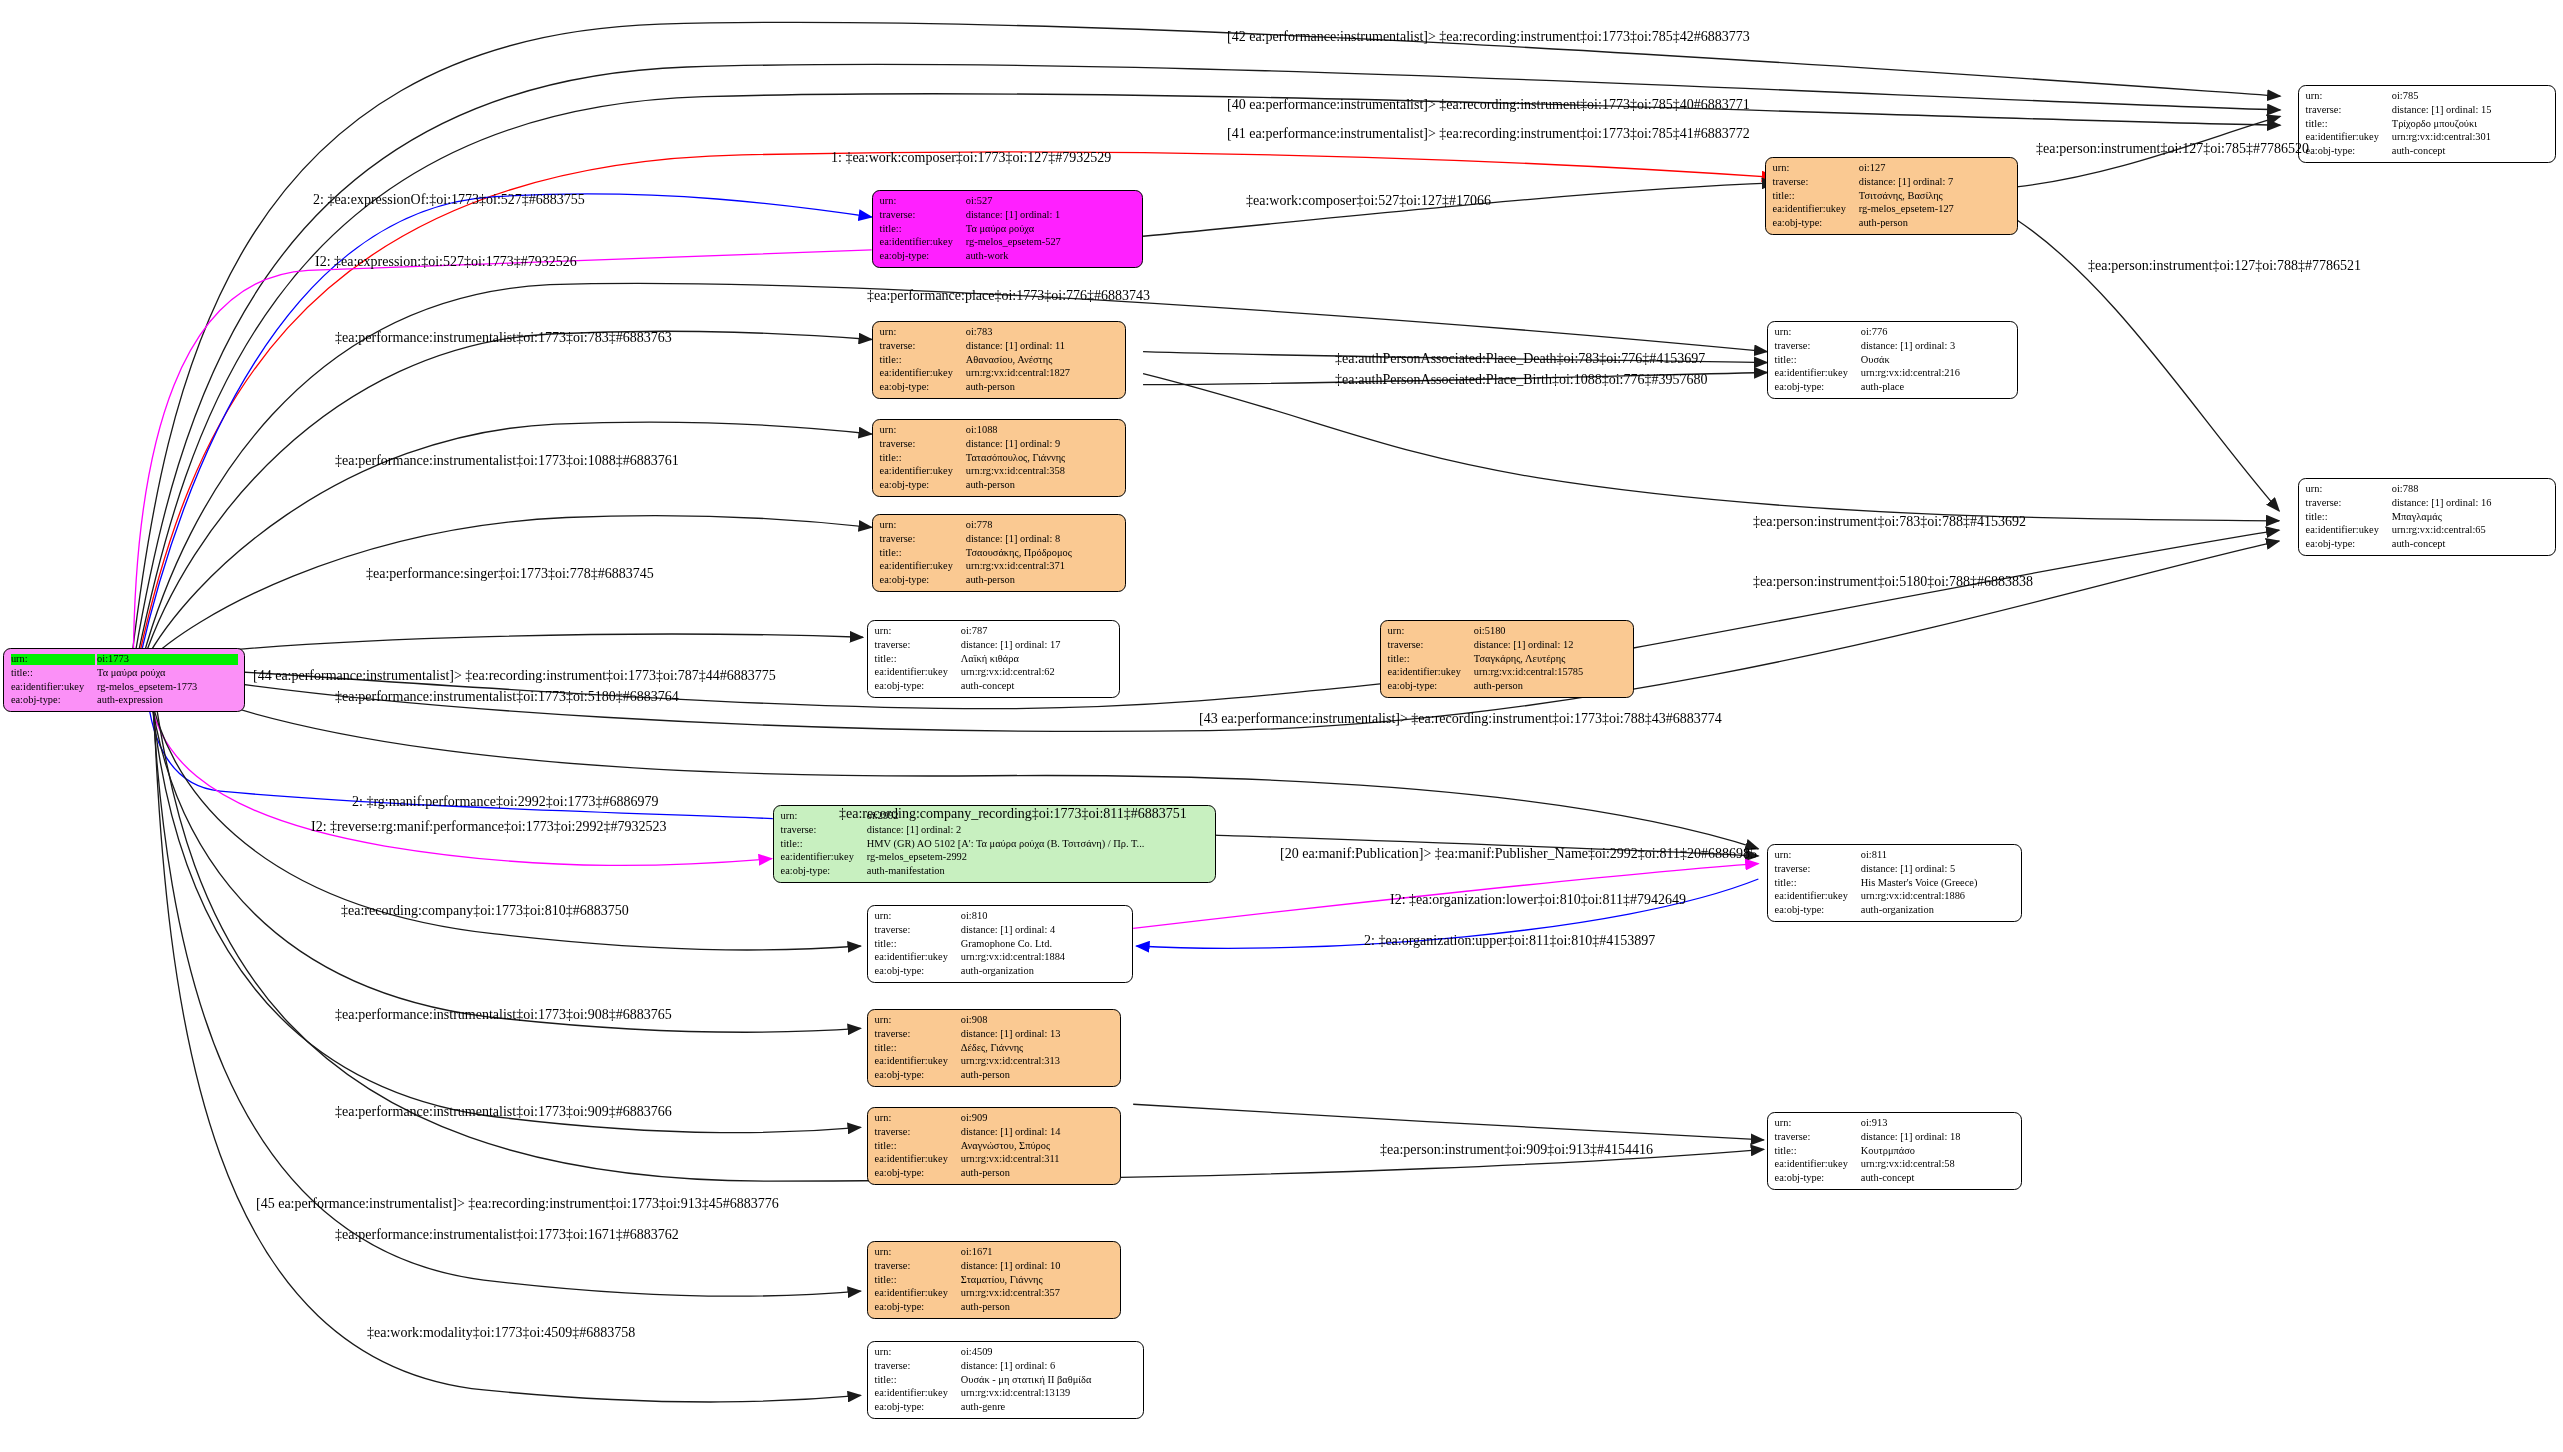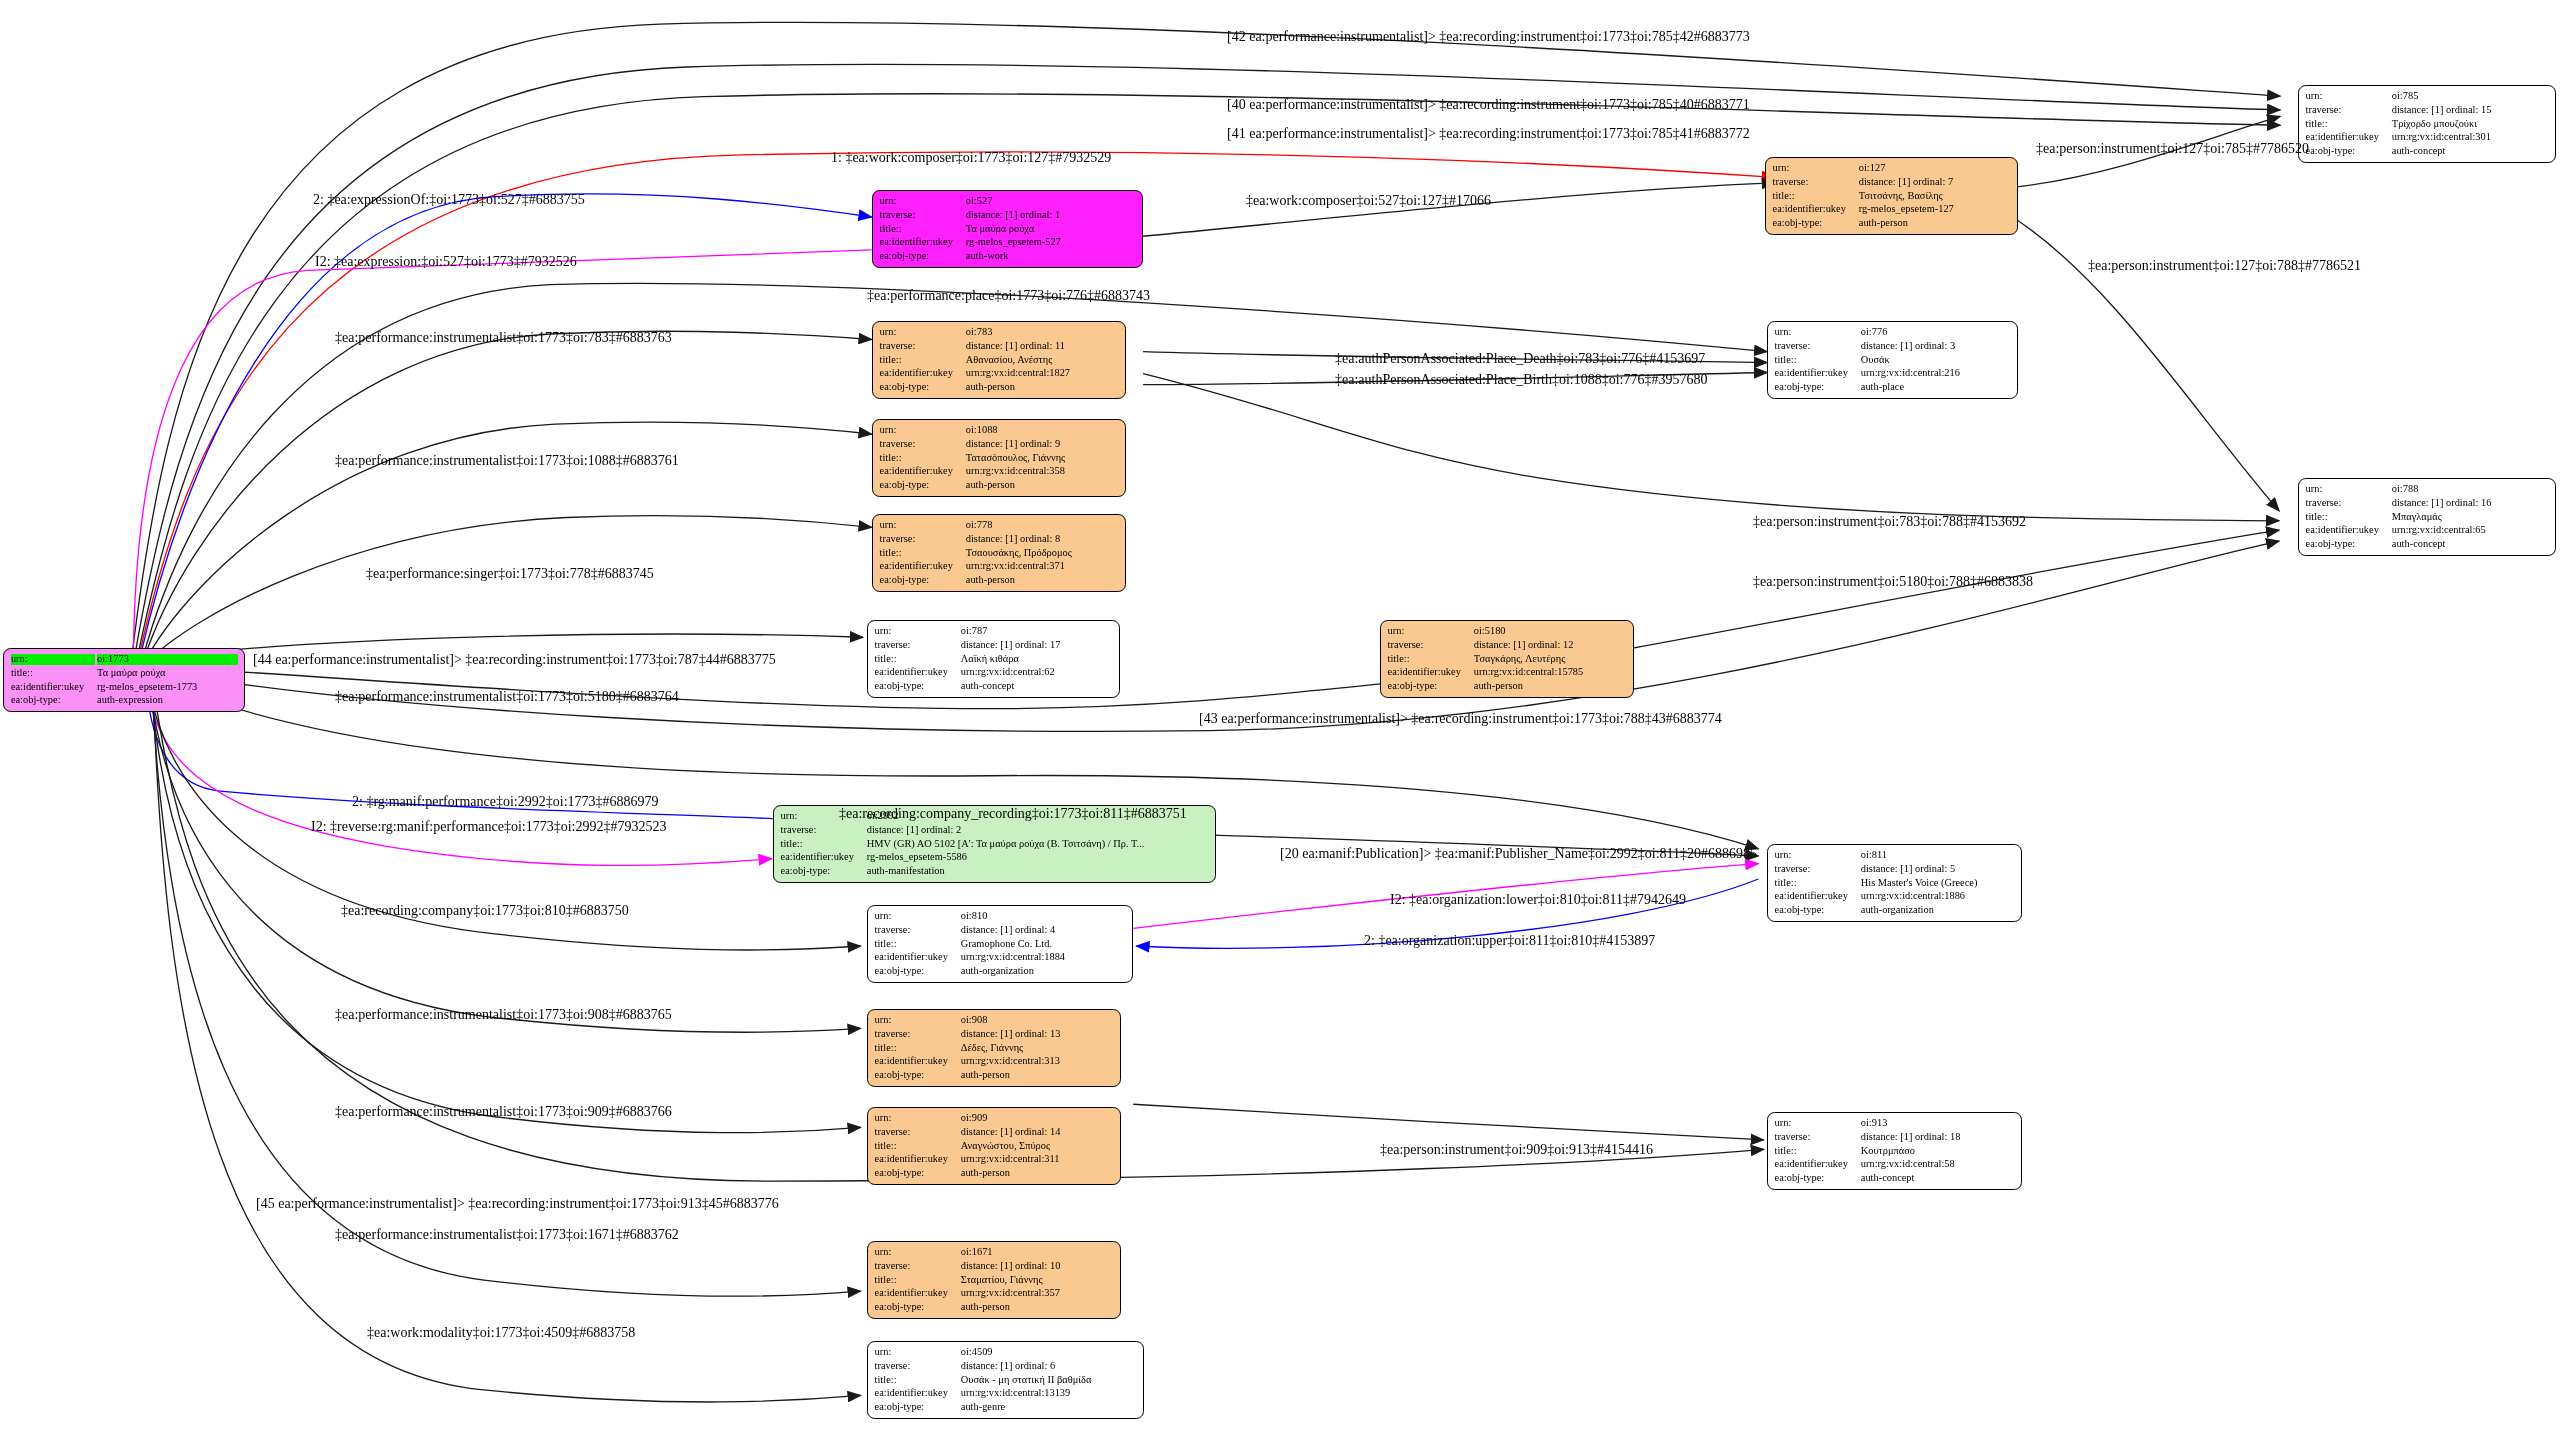--- a/index.html
+++ b/index.html
@@ -420,21 +420,21 @@
       <tr class="trav">
             <td class="k">traverse:</td>
             <td class="v">distance: [1]     ordinal: 2</td>
           </tr>
       <tr>
             <td class="k">title::</td>
             <td class="v">HMV (GR) AO 5102 [Α': Τα μαύρα ρούχα (Β. Τσιτσάνη) / Πρ. Τ...</td>
           </tr>
       <tr>
             <td class="k">ea:identifier:ukey</td>
-            <td class="v">rg-melos_epsetem-5586</td>
+            <td class="v">rg-melos_epsetem-2992</td>
           </tr>
       <tr>
             <td class="k">ea:obj-type:</td>
             <td class="v">auth-manifestation</td>
           </tr>
     </tbody>
       </table>
   </div>
 
   <div class="node n-white" style="left:1767px;top:844px;width:255px;">
@@ -636,21 +636,21 @@
   <div class="elabel" style="left:2088px;top:259px;">‡ea:person:instrument‡oi:127‡oi:788‡#7786521</div>
   <div class="elabel" style="left:1246px;top:194px;">‡ea:work:composer‡oi:527‡oi:127‡#17066</div>
   <div class="elabel" style="left:867px;top:289px;">‡ea:performance:place‡oi:1773‡oi:776‡#6883743</div>
   <div class="elabel" style="left:335px;top:331px;">‡ea:performance:instrumentalist‡oi:1773‡oi:783‡#6883763</div>
   <div class="elabel" style="left:1335px;top:352px;">‡ea:authPersonAssociated:Place_Death‡oi:783‡oi:776‡#4153697</div>
   <div class="elabel" style="left:1335px;top:373px;">‡ea:authPersonAssociated:Place_Birth‡oi:1088‡oi:776‡#3957680</div>
   <div class="elabel" style="left:335px;top:454px;">‡ea:performance:instrumentalist‡oi:1773‡oi:1088‡#6883761</div>
   <div class="elabel" style="left:366px;top:567px;">‡ea:performance:singer‡oi:1773‡oi:778‡#6883745</div>
   <div class="elabel" style="left:1753px;top:515px;">‡ea:person:instrument‡oi:783‡oi:788‡#4153692</div>
   <div class="elabel" style="left:1753px;top:575px;text-align:right;">‡ea:person:instrument‡oi:5180‡oi:788‡#6883838</div>
-  <div class="elabel" style="left:253px;top:653px;font-family:Liberation Serif, serif;">[44 ea:performance:instrumentalist]&gt; ‡ea:recording:instrument‡oi:1773‡oi:787‡44#6883775</div>
+  <div class="elabel" style="left:253px;top:669px;font-family:Liberation Serif, serif;">[44 ea:performance:instrumentalist]&gt; ‡ea:recording:instrument‡oi:1773‡oi:787‡44#6883775</div>
   <div class="elabel" style="left:335px;top:690px;">‡ea:performance:instrumentalist‡oi:1773‡oi:5180‡#6883764</div>
   <div class="elabel" style="left:1199px;top:712px;">[43 ea:performance:instrumentalist]&gt; ‡ea:recording:instrument‡oi:1773‡oi:788‡43#6883774</div>
   <div class="elabel" style="left:839px;top:777px;margin-top:30px;">‡ea:recording:company_recording‡oi:1773‡oi:811‡#6883751</div>
   <div class="elabel" style="left:352px;top:795px;">2: ‡rg:manif:performance‡oi:2992‡oi:1773‡#6886979</div>
   <div class="elabel" style="left:311px;top:820px;">I2: ‡reverse:rg:manif:performance‡oi:1773‡oi:2992‡#7932523</div>
   <div class="elabel" style="left:1280px;top:847px;">[20 ea:manif:Publication]&gt; ‡ea:manif:Publisher_Name‡oi:2992‡oi:811‡20#6886985</div>
   <div class="elabel" style="left:1390px;top:893px;">I2: ‡ea:organization:lower‡oi:810‡oi:811‡#7942649</div>
   <div class="elabel" style="left:1364px;top:934px;">2: ‡ea:organization:upper‡oi:811‡oi:810‡#4153897</div>
   <div class="elabel" style="left:341px;top:904px;">‡ea:recording:company‡oi:1773‡oi:810‡#6883750</div>
   <div class="elabel" style="left:335px;top:1008px;">‡ea:performance:instrumentalist‡oi:1773‡oi:908‡#6883765</div>

